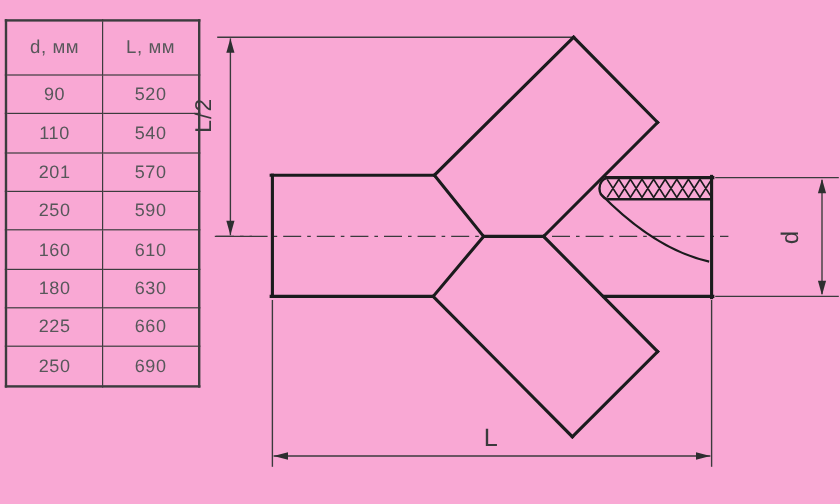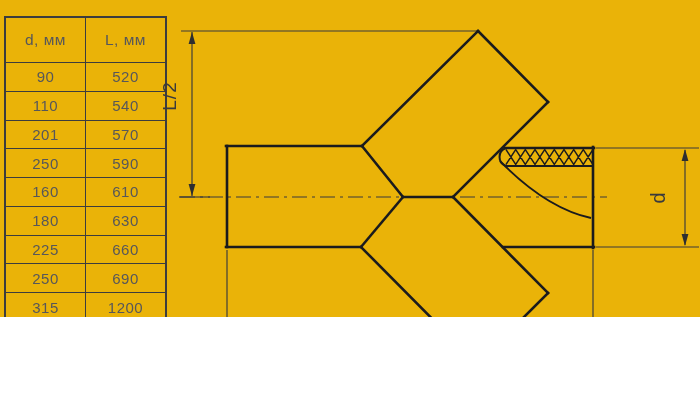--- a/index.html
+++ b/index.html
@@ -1,17 +1,17 @@
 <!DOCTYPE html>
 <html><head>
 <meta charset="utf-8">
 <style>
   html,body{margin:0;padding:0;background:#ffffff;}
   .stage{
-    position:relative;width:700px;height:317px;background:#eab308;overflow:hidden;
+    position:relative;width:700px;height:420px;background:#f9a8d4;overflow:hidden;
     font-family:"Liberation Sans", sans-serif;
   }
   table.size-table{
     position:absolute;left:4px;top:16px;width:163px;height:307px;
     border-collapse:collapse;table-layout:fixed;
     color:#57575a;
   }
   table.size-table th, table.size-table td{
     border:1.6px solid #3c3c3e;
     text-align:center;vertical-align:middle;
@@ -70,24 +70,20 @@
           <td>630</td>
         </tr>
         <tr>
           <td>225</td>
           <td>660</td>
         </tr>
         <tr>
           <td>250</td>
           <td>690</td>
         </tr>
-        <tr>
-          <td>315</td>
-          <td>1200</td>
-        </tr>
       </tbody>
   </table>
 
   <svg class="drawing" width="700" height="420" viewBox="0 0 700 420">
 
     <g stroke="#3a3a3c" stroke-width="1.15" fill="none">
       <path d="M180,197 L607,197" stroke-dasharray="15 5 3 5"></path>
       <path d="M181,31 L477,31"></path>
       <path d="M192,32 L192,196"></path>
       <path d="M179,197 L210,197"></path>

